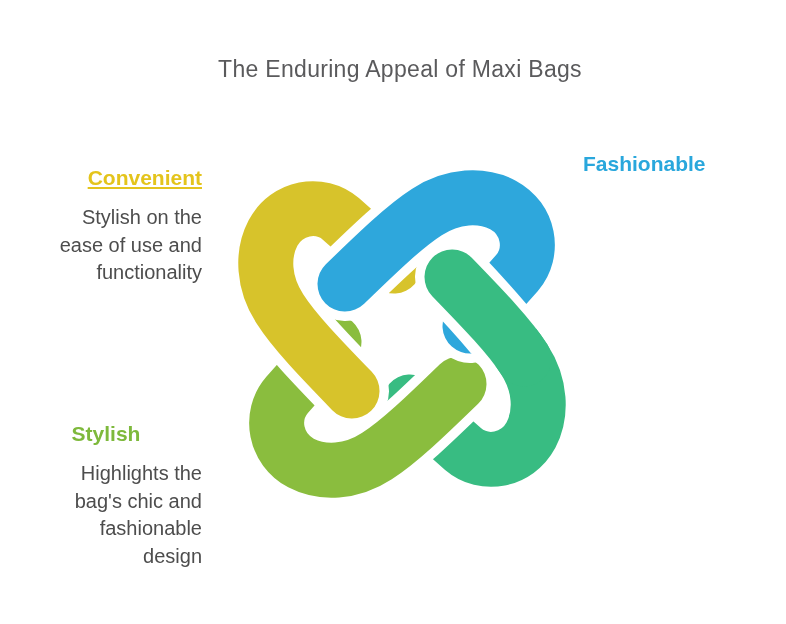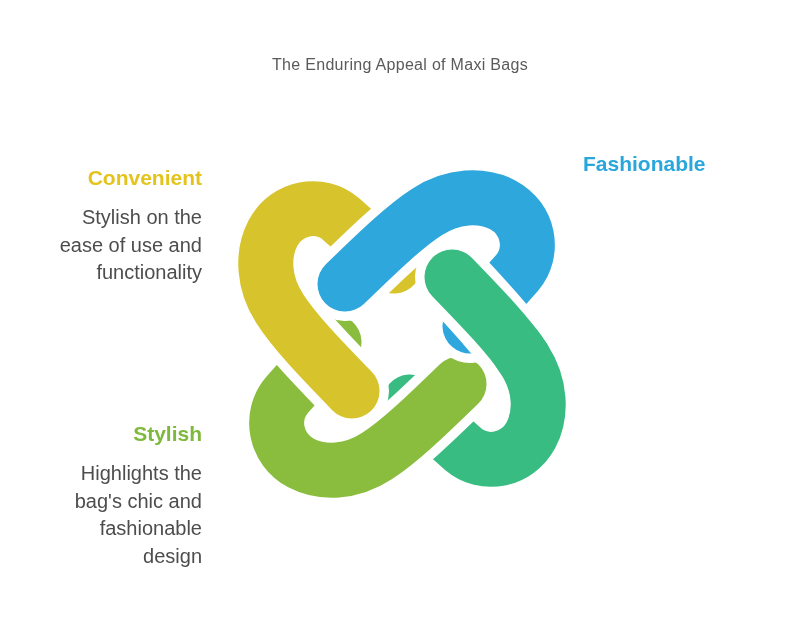--- a/index.html
+++ b/index.html
@@ -7,21 +7,21 @@
     width: 786px; height: 624px;
     position: relative;
     background: #ffffff;
     font-family: "Liberation Sans", sans-serif;
     overflow: hidden;
   }
   .page-title {
     position: absolute;
     top: 56px; left: 14px; right: 0;
     text-align: center;
-    font-size: 16px;
+    font-size: 23px;
     letter-spacing: 0.3px;
     font-weight: 400;
   }
   .knot-svg {
     position: absolute;
     left: 0; top: 0;
     width: 786px; height: 624px;
   }
   .quad {
     position: absolute;
@@ -62,32 +62,32 @@
 
     <path d="M352 391 C320 358 294 331 280 309 C263 283 262 254 273 233 C287 207 320 201 341 219 L394 266" transform="rotate(90 402 334)" stroke-width="74" stroke="#ffffff"></path>
     <path d="M352 391 C320 358 294 331 280 309 C263 283 262 254 273 233 C287 207 320 201 341 219 L394 266" transform="rotate(90 402 334)" stroke-width="55" stroke="#2ea7dc"></path>
 
     <path d="M305 339 C316 352 332 370 352 391" transform="rotate(180 402 334)" stroke-width="74" stroke="#ffffff"></path>
     <path d="M280 309 C294 331 320 358 352 391" transform="rotate(180 402 334)" stroke-width="55" stroke="#38bc82"></path>
   </g>
 </svg>
 
 <div class="quad quad-top-left" style="color: rgb(77, 77, 77);">
-  <span class="q-heading" style="color: rgb(228, 196, 28);">Convenient</span>
+  <span class="q-heading" style="color: rgb(228, 196, 28); text-decoration: underline;">Convenient</span>
   <div class="q-body">Stylish on the
 ease of use and
 functionality</div>
 </div>
 
 <div class="quad quad-top-right" style="color: rgb(77, 77, 77);">
   <span class="q-heading" style="color: rgb(41, 167, 220);">Fashionable</span>
 </div>
 
 <div class="quad quad-bottom-left" style="color: rgb(77, 77, 77);">
-  <span class="q-heading" style="color: rgb(126, 185, 60);">Stylish</span>
+  <span class="q-heading" style="color: rgb(126, 185, 60); text-align: center;">Stylish</span>
   <div class="q-body">Highlights the
 bag's chic and
 fashionable
 design</div>
 </div>
 
 <div class="quad quad-bottom-right" style="color: rgb(77, 77, 77);">
 </div>
 
 </body></html>

